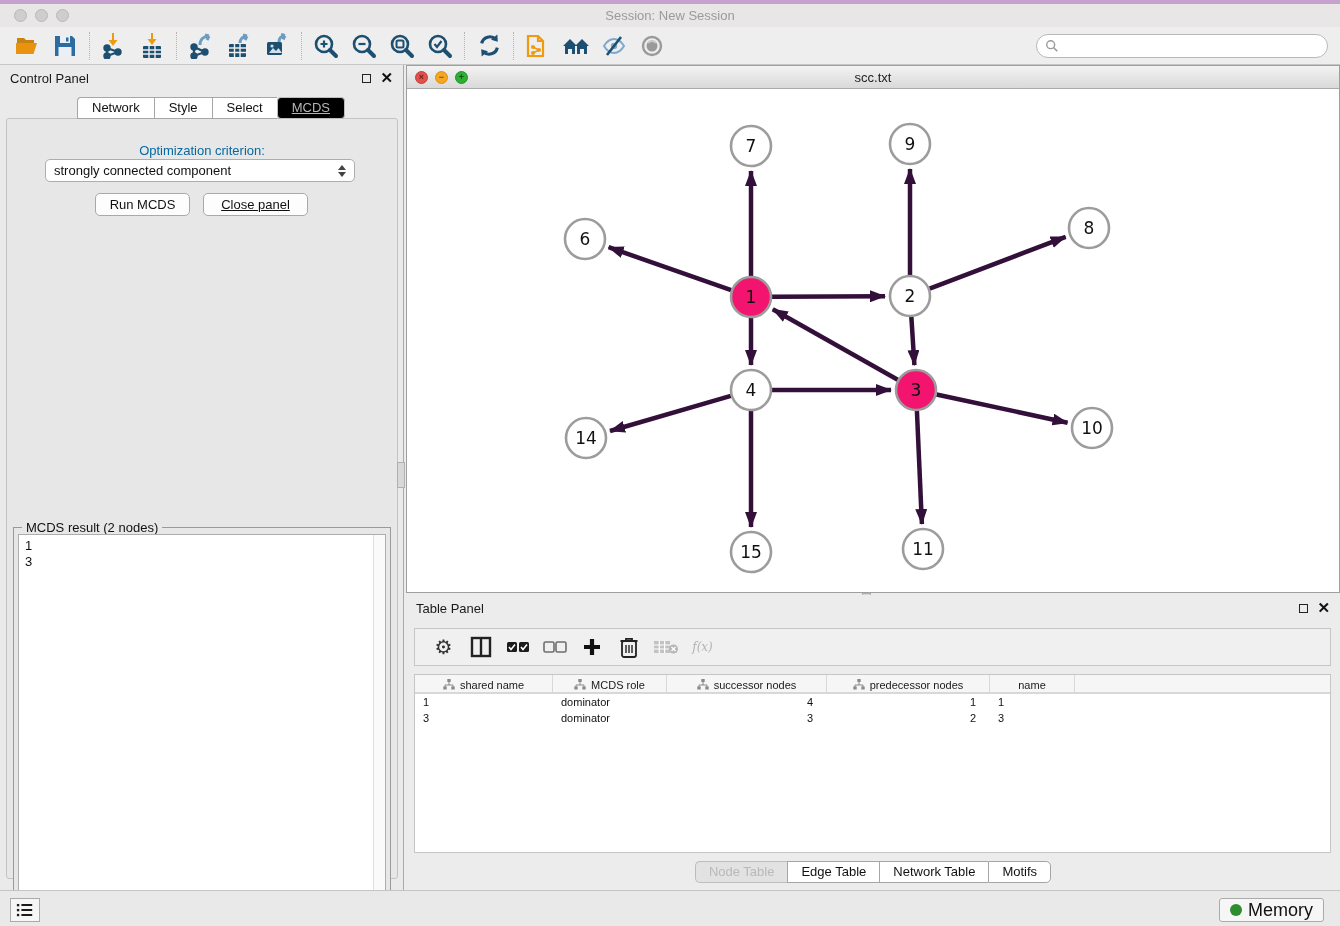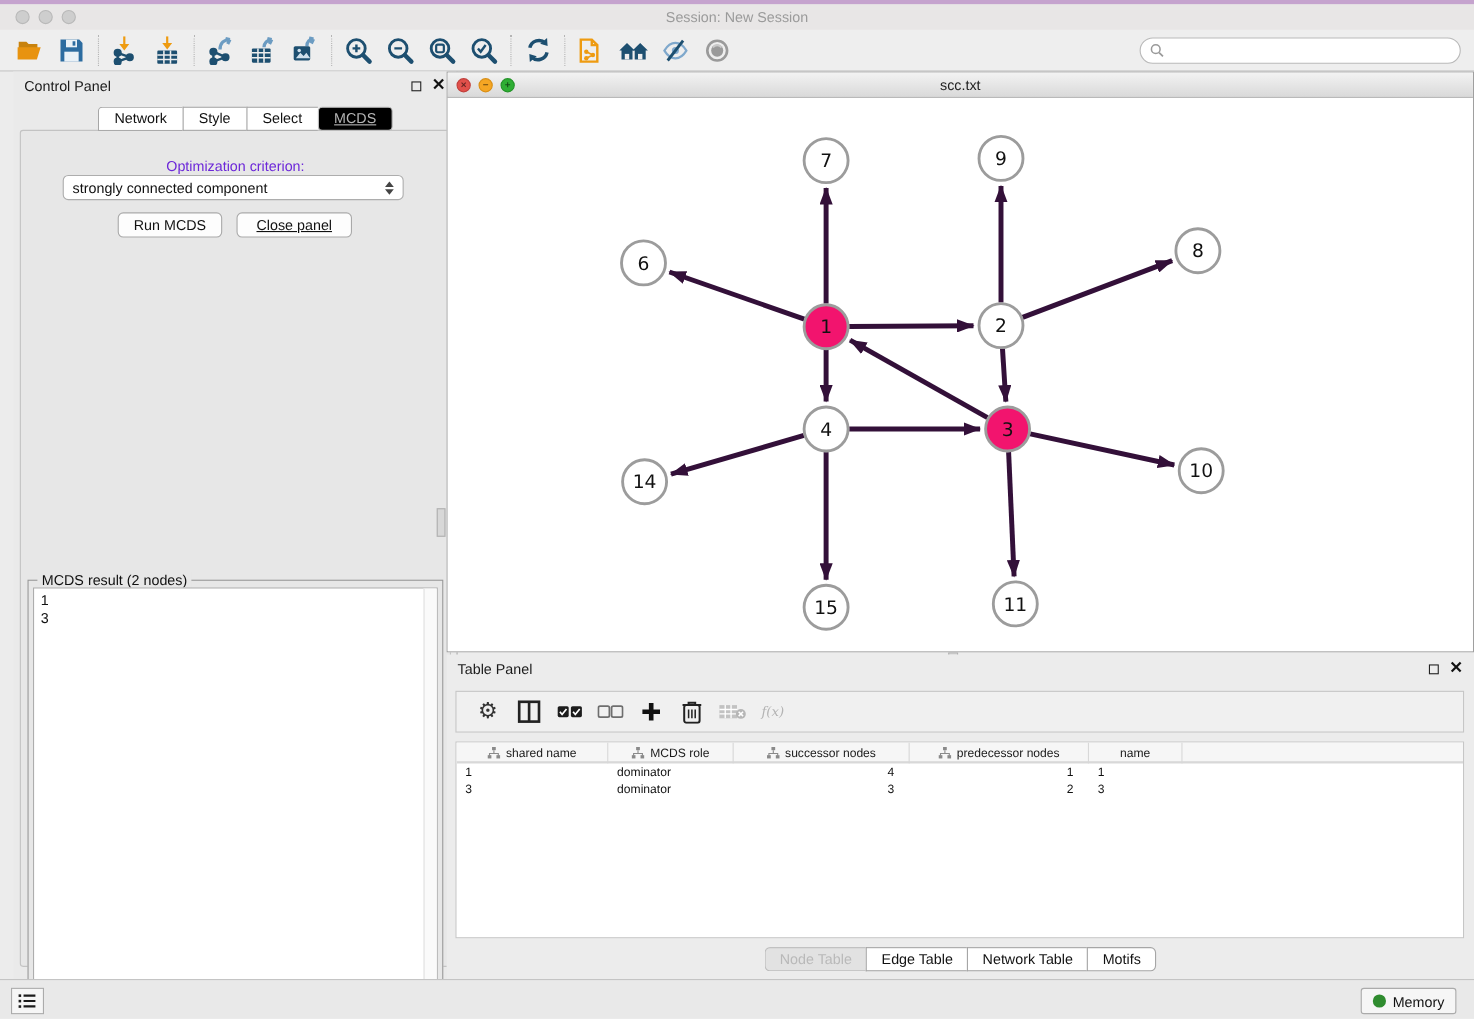--- a/index.html
+++ b/index.html
@@ -21,37 +21,37 @@
   #toolbar { left:0; top:27px; width:1340px; height:38px; background:#eeeeee; border-bottom:1px solid #c6c6c6;
              display:flex; align-items:center; padding:0 8px; }
   .tb-btn { width:38px; height:32px; display:flex; align-items:center; justify-content:center; }
   .tb-sep { width:1px; height:28px; border-left:1px dotted #b4b4b4; margin:0 5px; }
   #search-wrap { margin-left:auto; margin-right:4px; }
   #search-input { width:292px; height:24px; border:1px solid #b9b9b9; border-radius:12px; background:#fff;
                   padding-left:26px; font-size:12px; outline:none; color:#333; }
   #search-glyph { position:absolute; margin-left:9px; margin-top:5px; }
 
   
-  #control-panel { left:12px; top:65px; width:404px; height:825px; background:#eaeaea; border-right:1px solid #a9a9a9; }
+  #control-panel { left:0; top:65px; width:404px; height:825px; background:#eaeaea; border-right:1px solid #a9a9a9; }
   .panel-header { height:26px; display:flex; align-items:center; padding:0 10px; }
   .panel-title { font-size:13px; color:#1a1a1a; }
   .panel-header .hicons { margin-left:auto; display:flex; gap:9px; align-items:center; }
   .float-icon { width:9px; height:9px; border:1.6px solid #222; display:inline-block; }
   .close-icon { font-size:15px; font-weight:bold; color:#111; line-height:10px; }
 
   .cp-tabs { position:absolute; left:77px; top:32px; display:flex; z-index:2; }
   .cp-tab { height:22px; line-height:20px; padding:0 14px; font-size:13px; background:#fff;
             border:1px solid #a6a6a6; border-right:none; color:#111; }
   .cp-tab:first-child { border-top-left-radius:4px; }
   .cp-tab:last-child { border-right:1px solid #a6a6a6; border-top-right-radius:4px; }
   .cp-tab.active { background:#000000; color:#b5b5b5; border-color:#bdbdbd; border-radius:4px;text-decoration:underline; }
 
   .cp-body { position:absolute; left:6px; top:53px; width:392px; height:761px; background:#e7e7e7;
              border:1px solid #c3c3c3; border-radius:3px; }
-  #opt-label { width:100%; text-align:center; top:24px; font-size:13px; color:#6d28d9; }
+  #opt-label { width:100%; text-align:center; top:24px; font-size:13px; color:#0369a1; }
   #criterion-select { left:38px; top:40px; width:310px; height:23px; background:#fff; border:1px solid #adadad;
                       border-radius:5px; display:flex; align-items:center; padding:0 8px; font-size:13px; color:#111; }
   .stepper { margin-left:auto; display:flex; flex-direction:column; gap:2px; }
   .tri-up { width:0; height:0; border-left:4px solid transparent; border-right:4px solid transparent; border-bottom:5px solid #444; }
   .tri-dn { width:0; height:0; border-left:4px solid transparent; border-right:4px solid transparent; border-top:5px solid #444; }
   .cp-btn { top:74px; height:23px; background:#fdfdfd; border:1px solid #a9a9a9; border-radius:5px;
             font-size:13px; color:#111; display:flex; align-items:center; justify-content:center; }
   #run-btn { left:88px; width:95px; }
   #closep-btn { left:196px; width:105px;text-decoration:underline; }
 
@@ -94,21 +94,21 @@
             border-right:none; color:#111; }
   .tp-tab:first-child { border-top-left-radius:5px; border-bottom-left-radius:5px; }
   .tp-tab:last-child { border-right:1px solid #a6a6a6; border-top-right-radius:5px; border-bottom-right-radius:5px; }
   .tp-tab.active { background:#e2e2e2; color:#b9b9b9; border-color:#bdbdbd; }
 
   
   #status-bar { left:0; top:890px; width:1340px; height:36px; background:#e9e9e9; border-top:1px solid #c4c4c4; }
   #taskmon-btn { position:absolute; left:10px; top:7px; width:30px; height:24px; background:#f6f6f6;
                  border:1px solid #ababab; display:flex; align-items:center; justify-content:center; }
   #memory-btn { position:absolute; right:16px; top:7px; height:24px; background:#f6f6f6; border:1px solid #ababab;
-                border-radius:3px; display:flex; align-items:center; gap:6px; padding:0 10px; font-size:13px; color:#111; }
+                border-radius:3px; display:flex; align-items:center; gap:6px; padding:0 10px; font-size:18px; color:#111; }
   #memory-dot { width:12px; height:12px; border-radius:50%; background:#2f8c2f; }
 </style>
 </head>
 <body>
 
 <div id="top-strip" class="abs"></div>
 <div id="titlebar" class="abs">
   <div class="mac-lights abs">
     <span class="mac-light"></span>
     <span class="mac-light"></span>

